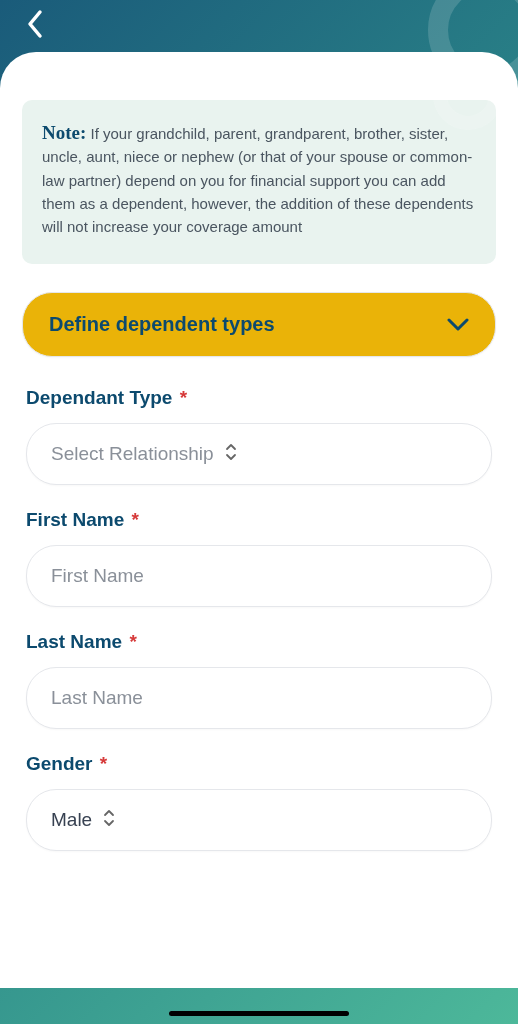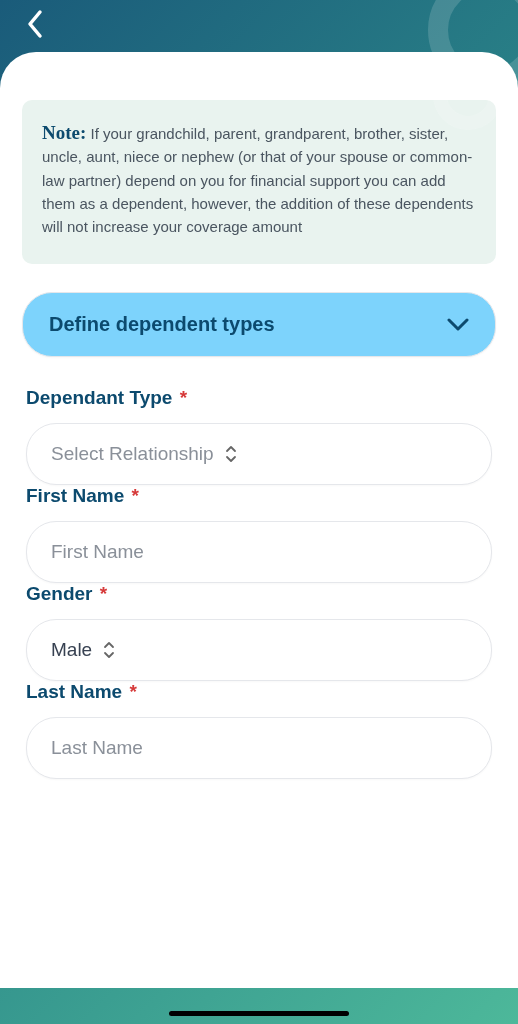--- a/index.html
+++ b/index.html
@@ -51,53 +51,53 @@
       font-size: 19px;
       font-family: Liberation Serif, serif;
     }
     .note-box .note-text {
       color: #4a5560;
       font-size: 15px;
       line-height: 1.55;
       display: inline;
     }
     .expand-row {
-      background: #7dd3fc;
+      background: #eab308;
       border: 1px solid #e5e7eb;
       border-radius: 30px;
       padding: 20px 26px;
       display: flex;
       justify-content: space-between;
       align-items: center;
       margin-bottom: 30px;
       cursor: pointer;
       box-shadow: 0 1px 2px rgba(0,0,0,0.03);
     }
     .expand-label {
       color: #0c4a6e;
       font-size: 20px;
       font-weight: 700;
     }
     .chevron-down { width: 22px; height: 14px; }
-    .field-group { padding: 0 4px; }
+    .field-group { margin-bottom: 24px; padding: 0 4px; }
     .field-label {
       color: #0c4a6e;
       font-size: 19px;
       font-weight: 700;
       margin-bottom: 14px;
       display: block;
     }
     .required { color: #d63a3a; margin-left: 2px; }
     .input-pill {
       background: #fff;
       border: 1px solid #e5e7eb;
       border-radius: 30px;
       padding: 19px 24px;
       display: flex;
-      align-items: center;
+      align-items: flex-start;
       gap: 10px;
       box-shadow: 0 1px 2px rgba(0,0,0,0.03);
     }
     .input-pill input {
       border: none;
       outline: none;
       font-size: 19px;
       color: #374151;
       width: 100%;
       background: transparent;
@@ -172,34 +172,34 @@
     <label class="field-label">
       <span>First Name</span> <span class="required">*</span>
     </label>
     <div class="input-pill">
       <input type="text" placeholder="First Name" style="">
     </div>
   </div>
 
   <div class="field-group">
     <label class="field-label">
+      <span>Last Name</span> <span class="required">*</span>
+    </label>
+    <div class="input-pill">
+      <input type="text" placeholder="Last Name" style="">
+    </div>
+  </div>
+
+  <div class="field-group">
+    <label class="field-label">
       <span>Gender</span> <span class="required">*</span>
     </label>
     <div class="input-pill">
       <span class="select-text has-value">Male</span>
       <svg class="sort-icon" viewBox="0 0 14 18">
         <path d="M3 6 L7 2 L11 6 M3 12 L7 16 L11 12" stroke="#666" stroke-width="1.8" fill="none" stroke-linecap="round" stroke-linejoin="round"></path>
       </svg>
     </div>
   </div>
 
-  <div class="field-group">
-    <label class="field-label">
-      <span>Last Name</span> <span class="required">*</span>
-    </label>
-    <div class="input-pill">
-      <input type="text" placeholder="Last Name" style="">
-    </div>
-  </div>
-
 </div>
 
 <div class="home-indicator"></div>
 
 </body></html>

